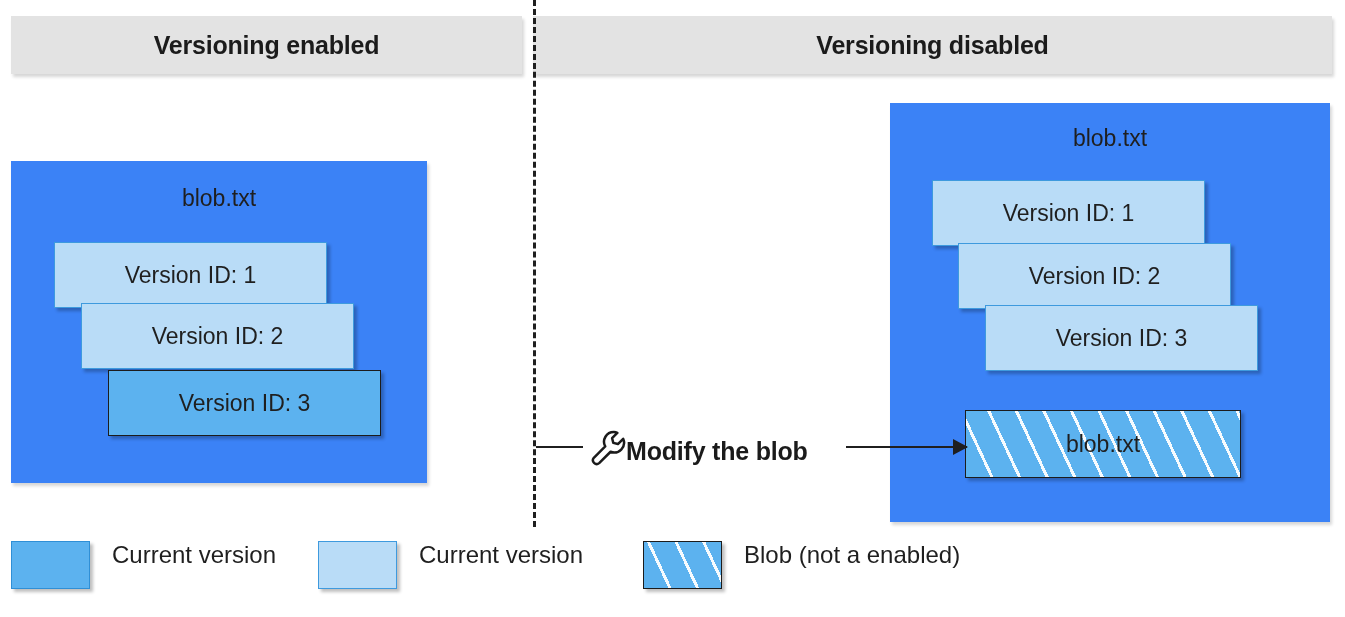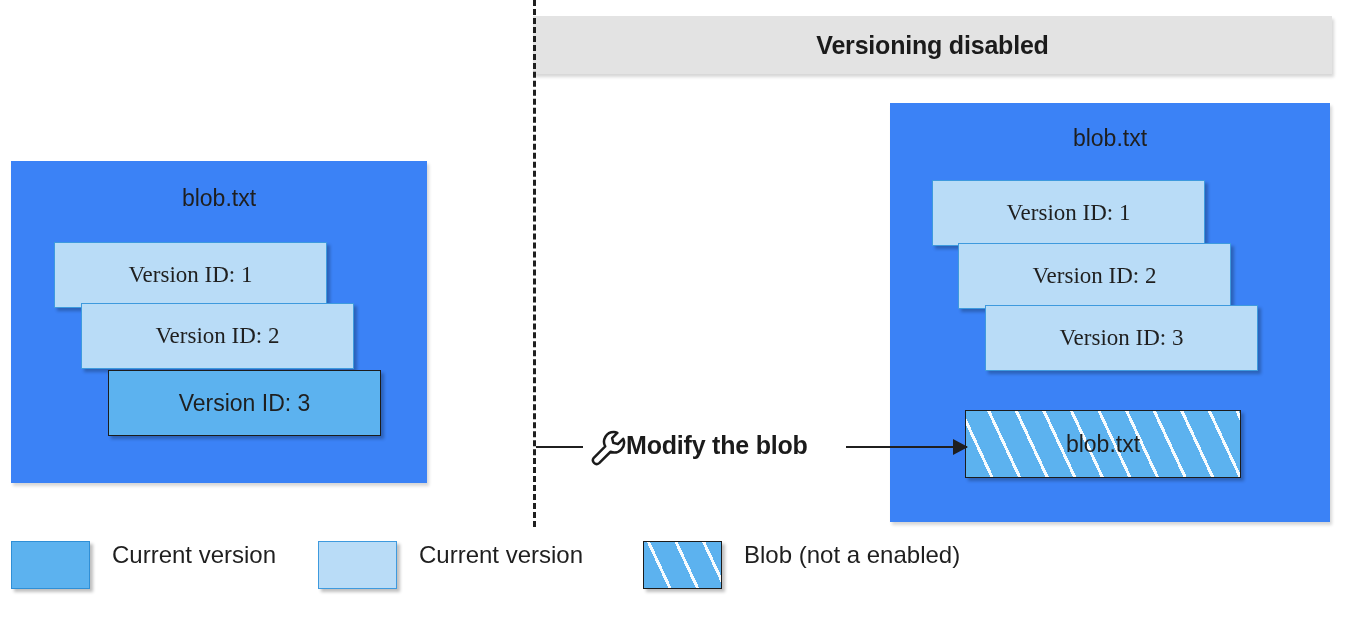--- a/index.html
+++ b/index.html
@@ -73,21 +73,20 @@
     display: flex;
     align-items: center;
     justify-content: center;
     font-size: 23px;
     color: #1f1f1f;
     box-shadow: 3px 3px 3px rgba(0,0,0,0.25);
   }
   .version-card.previous {
     background: #b9dcf7;
     border: 1px solid #3e9ade;
-    font-family: Liberation Serif, serif;
   }
   .version-card.current {
     background: #5cb2ef;
     border: 1px solid #1c1c1c;
   }
 
   
   #l-card-1 { left: 43px;  top: 81px;  width: 273px; height: 66px; }
   #l-card-2 { left: 70px;  top: 142px; width: 273px; height: 66px; }
   #l-card-3 { left: 97px;  top: 209px; width: 273px; height: 66px; }
@@ -143,21 +142,21 @@
   #wrench-icon {
     position: absolute;
     left: 55px;
     top: 6px;
     width: 38px;
     height: 38px;
   }
   #modify-label {
     position: absolute;
     left: 93px;
-    top: 9px;
+    top: 15px;
     font-size: 25px;
     font-weight: bold;
     color: #1b1b1b;
     white-space: nowrap;
     letter-spacing: -0.2px;
   }
   #modify-arrow {
     position: absolute;
     left: 313px;
     top: 24px;
@@ -209,20 +208,23 @@
   }
   #legend-item-0 { left: 0px; }
   #legend-item-1 { left: 307px; }
   #legend-item-2 { left: 632px; }
 </style>
 </head>
 <body>
 
 <div id="stage">
 
+  <div class="col-header" id="header-left">
+    <span>Versioning enabled</span>
+  </div>
 
   <div class="col-header" id="header-right">
     <span>Versioning disabled</span>
   </div>
 
   <div id="divider"></div>
 
   <div class="panel" id="panel-left">
     <div class="panel-title">blob.txt</div>
 

